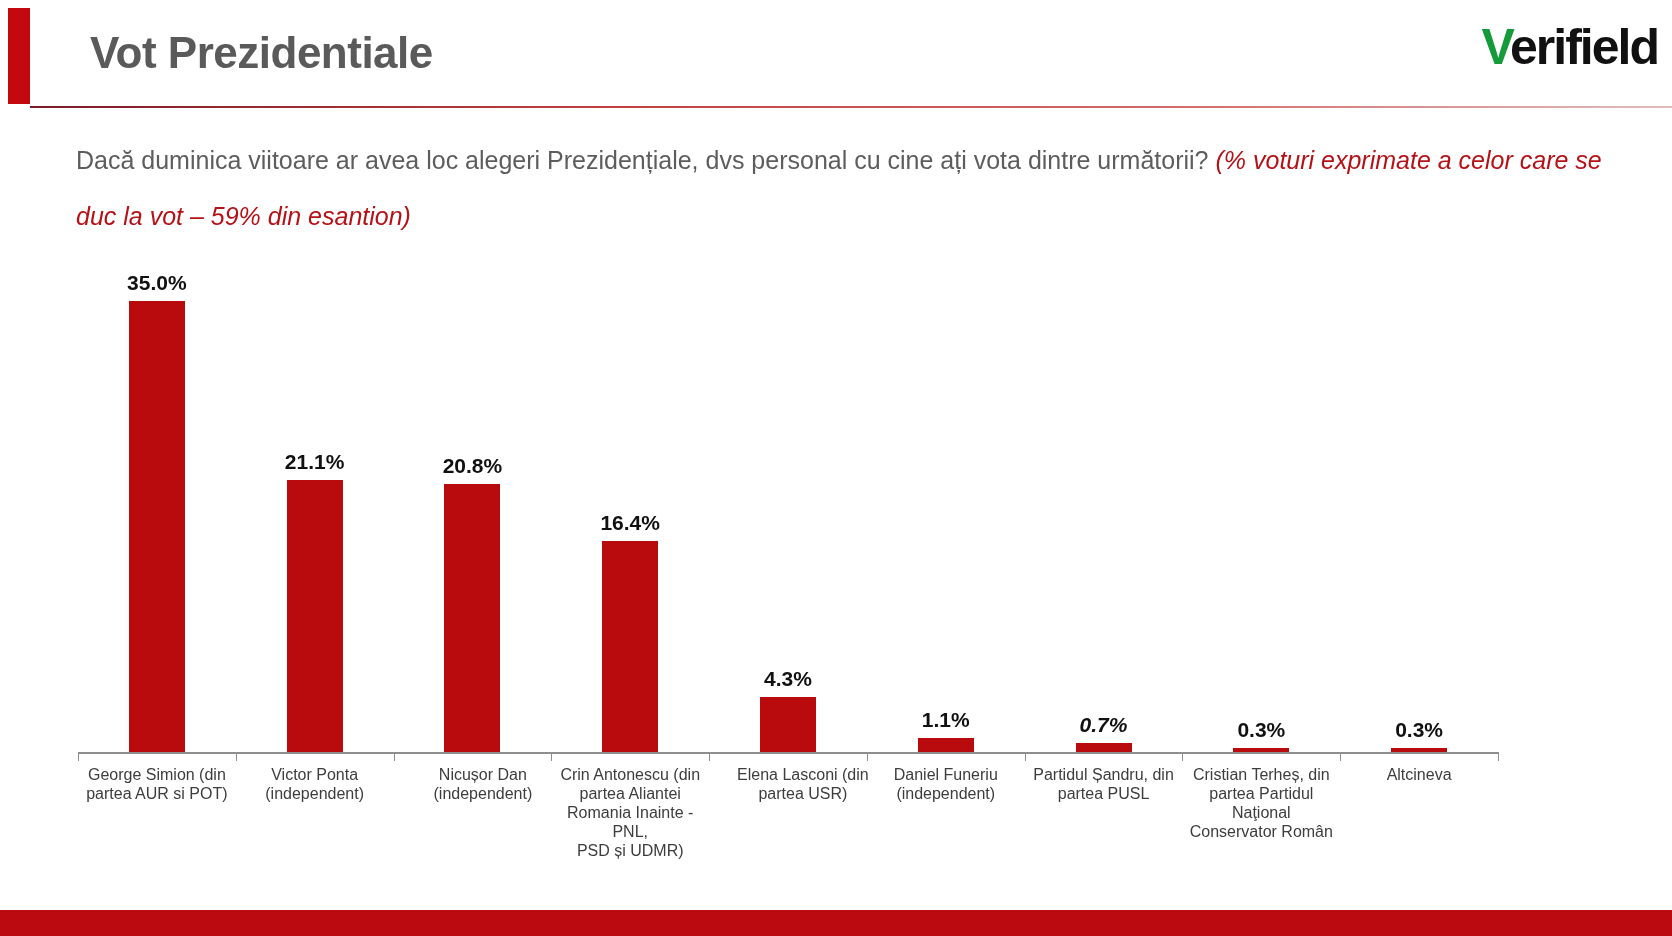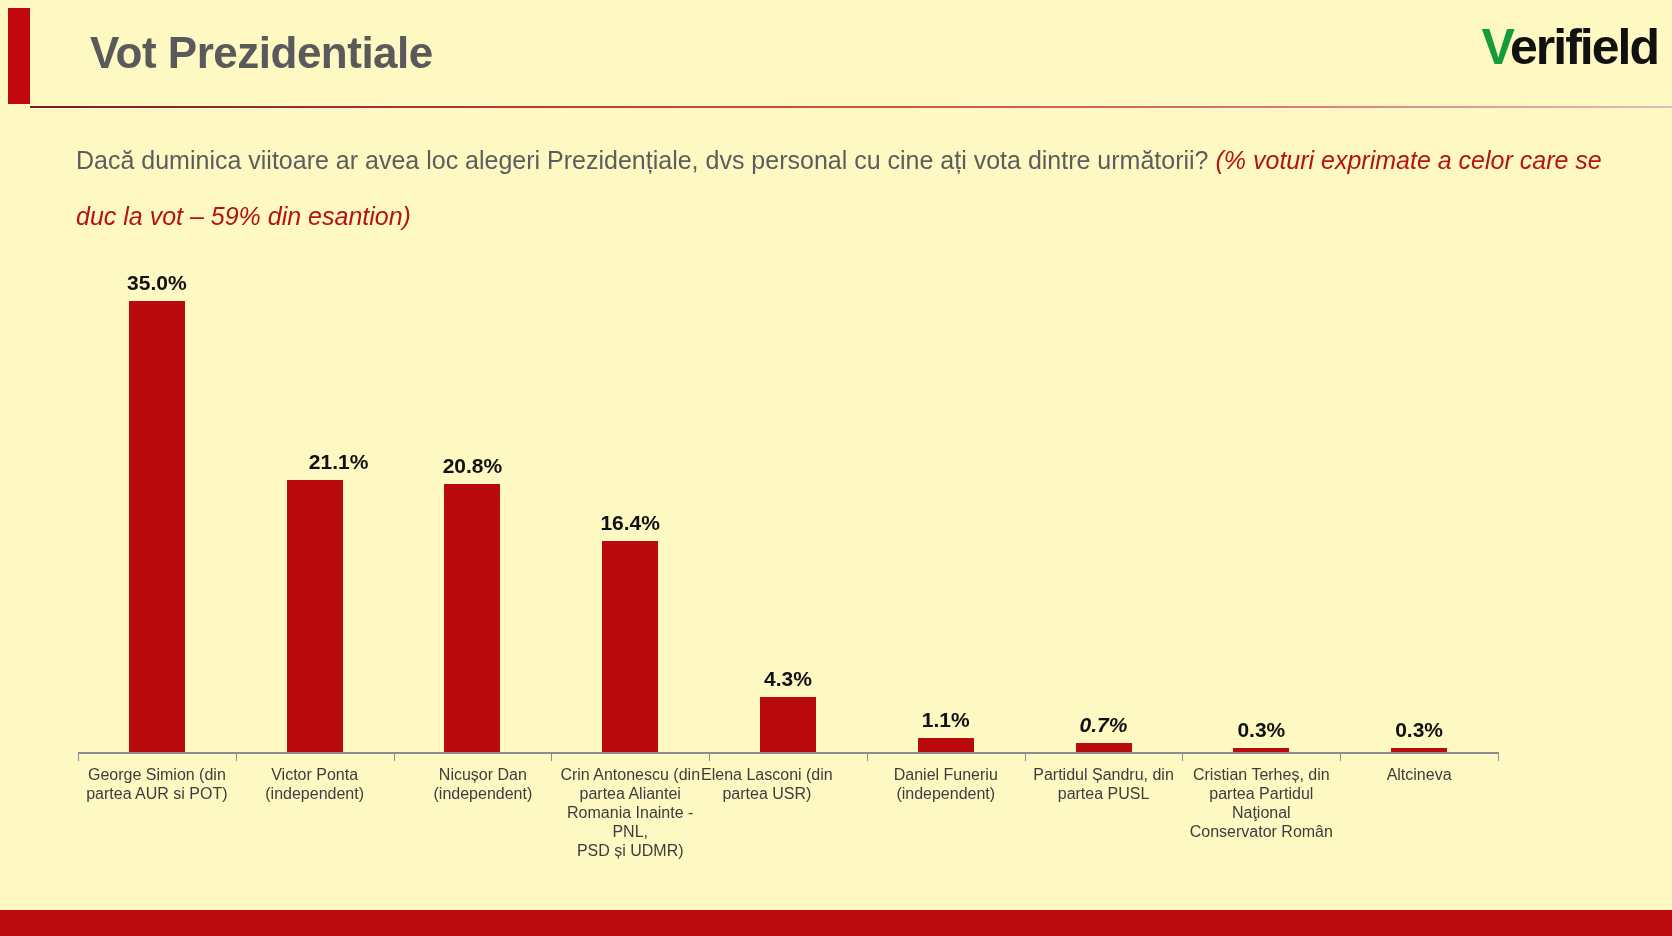--- a/index.html
+++ b/index.html
@@ -5,21 +5,21 @@
   * { box-sizing: border-box; margin: 0; padding: 0; }
   html, body {
     width: 1672px; height: 936px;
     background: #e6e6e6;
     font-family: "Liberation Sans", sans-serif;
     overflow: hidden;
   }
   #slide {
     position: relative;
     width: 1672px; height: 936px;
-    background: #fef9c3;
+    background: #ffffff;
   }
 
   
   #header {
     position: absolute; left: 0; top: 0; width: 1672px; height: 112px;
   }
   #header-accent {
     position: absolute; left: 8px; top: 8px;
     width: 22px; height: 96px;
     background: #c3090f;
@@ -115,21 +115,21 @@
   </div>
 
   <div id="chart">
     <div id="plot">
         <div class="bar-slot" style="left: 0px; width: 157.778px;">
           <div class="bar" style="height: 451.316px; background: rgb(185, 10, 14);"></div>
           <div class="bar-value" style="bottom: 457.316px;">35.0%</div>
         </div>
         <div class="bar-slot" style="left: 157.778px; width: 157.778px;">
           <div class="bar" style="height: 272.079px; background: rgb(185, 10, 14);"></div>
-          <div class="bar-value" style="bottom: 278.079px; margin-left: 24px;">21.1%</div>
+          <div class="bar-value" style="bottom: 278.079px;">21.1%</div>
         </div>
         <div class="bar-slot" style="left: 315.556px; width: 157.778px;">
           <div class="bar" style="height: 268.211px; background: rgb(185, 10, 14);"></div>
           <div class="bar-value" style="bottom: 274.211px;">20.8%</div>
         </div>
         <div class="bar-slot" style="left: 473.333px; width: 157.778px;">
           <div class="bar" style="height: 211.474px; background: rgb(185, 10, 14);"></div>
           <div class="bar-value" style="bottom: 217.474px;">16.4%</div>
         </div>
         <div class="bar-slot" style="left: 631.111px; width: 157.778px;">
@@ -170,21 +170,21 @@
         <div>(independent)</div>
       </div>
       <div class="tick" style="left: 473.333px;"></div>
       <div class="cat-label" style="left: 473.333px; width: 157.778px;">
         <div>Crin Antonescu (din</div>
         <div>partea Aliantei</div>
         <div>Romania Inainte - PNL,</div>
         <div>PSD și UDMR)</div>
       </div>
       <div class="tick" style="left: 631.111px;"></div>
-      <div class="cat-label" style="left: 610px; width: 157.778px;">
+      <div class="cat-label" style="left: 646px; width: 157.778px;">
         <div>Elena Lasconi (din</div>
         <div>partea USR)</div>
       </div>
       <div class="tick" style="left: 788.889px;"></div>
       <div class="cat-label" style="left: 788.889px; width: 157.778px;">
         <div>Daniel Funeriu</div>
         <div>(independent)</div>
       </div>
       <div class="tick" style="left: 946.667px;"></div>
       <div class="cat-label" style="left: 946.667px; width: 157.778px;">

